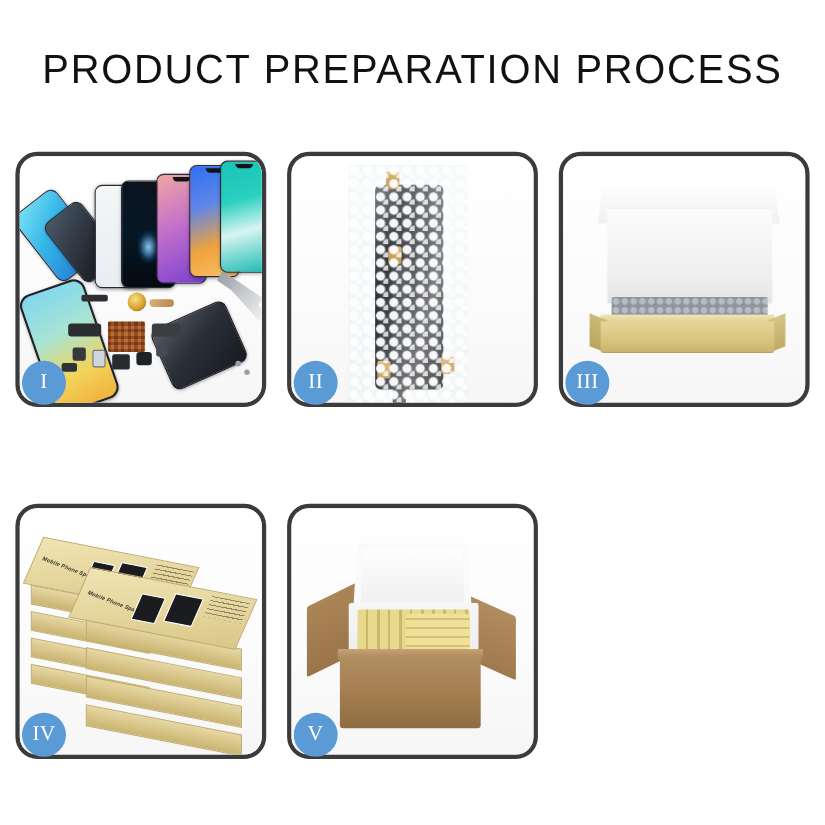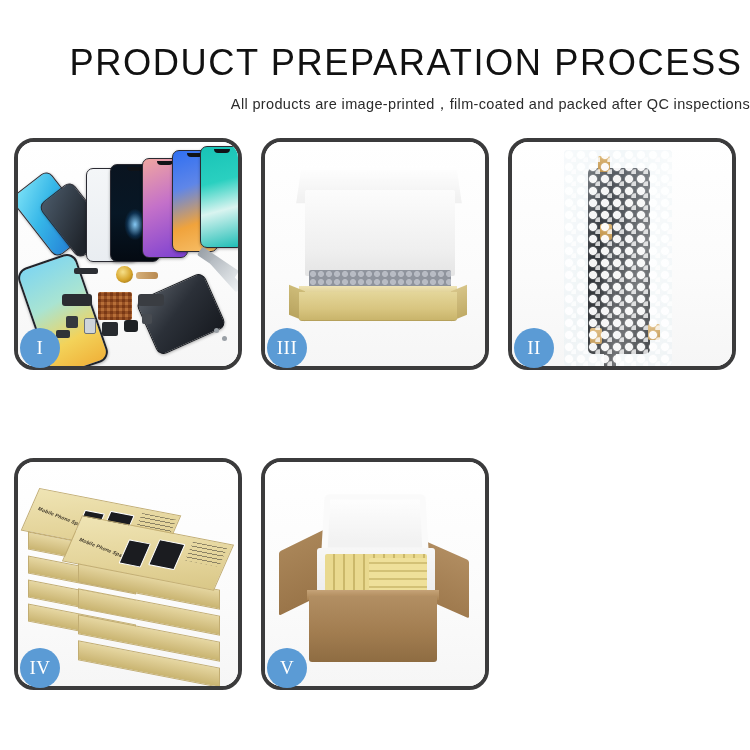--- a/index.html
+++ b/index.html
@@ -9,21 +9,21 @@
     font-family: "Liberation Sans", sans-serif;
     overflow: hidden;
   }
   #page {
     position: relative;
     width: 750px; height: 750px;
     background: #ffffff;
   }
 
   
-  .header { position: absolute; left: 0; top: 0; width: 750px; text-align: right; }
+  .header { position: absolute; left: 0; top: 0; width: 750px; text-align: center; }
   .title {
     font-family: "Liberation Sans", sans-serif;
     font-size: 37px;
     font-weight: 400;
     color: #111111;
     letter-spacing: 1.6px;
     line-height: 1;
     margin-top: 44px;
     transform: scaleX(0.98);
   }
@@ -326,21 +326,20 @@
   .p6 .tape2 { position:absolute; left:44px; top:160px; width:18px; height:18px;
     background: rgba(150,120,80,0.5); transform: skewY(26deg); }
 </style>
 </head>
 <body>
 
 <div id="page">
 
   <div class="header">
     <div class="title">PRODUCT PREPARATION PROCESS</div>
-    <div class="subtitle">All products are image-printed，film-coated and packed after QC inspections</div>
   </div>
 
   <div class="grid">
 
     <div class="panel p1">
       <div class="panel-inner">
         <div class="scene">
           <div class="phone ph-a"></div>
           <div class="phone ph-a2"></div>
           <div class="phone ph-glass"></div>
@@ -373,48 +372,48 @@
           <div class="part flex-j"></div>
           <div class="tweezer"></div>
           <div class="tweezer2"></div>
           <div class="screw" style="left:196px;top:186px"></div>
           <div class="screw" style="left:204px;top:194px"></div>
         </div>
       </div>
       <div class="badge">I</div>
     </div>
 
-    <div class="panel p3">
-      <div class="panel-inner">
-        <div class="lid"></div>
-        <div class="foam"></div>
-        <div class="innerbubble"></div>
-        <div class="boxinnerlip"></div>
-        <div class="boxleft"></div>
-        <div class="boxright"></div>
-        <div class="boxfront"></div>
-      </div>
-      <div class="badge">III</div>
-    </div>
-
     <div class="panel p2">
       <div class="panel-inner">
         <div class="bag"></div>
         <div class="lcd" style="left:76px;top:26px"></div>
         <div class="cable" style="left:92px;top:96px"></div>
         <div class="tape" style="left:86px;top:14px"></div>
         <div class="tape" style="left:88px;top:82px"></div>
         <div class="tape" style="left:78px;top:186px"></div>
         <div class="tape" style="left:136px;top:182px"></div>
         <div class="bubbles"></div>
         <div class="bagsheen"></div>
       </div>
       <div class="badge">II</div>
     </div>
 
+    <div class="panel p3">
+      <div class="panel-inner">
+        <div class="lid"></div>
+        <div class="foam"></div>
+        <div class="innerbubble"></div>
+        <div class="boxinnerlip"></div>
+        <div class="boxleft"></div>
+        <div class="boxright"></div>
+        <div class="boxfront"></div>
+      </div>
+      <div class="badge">III</div>
+    </div>
+
     <div class="panel p4">
       <div class="panel-inner">
         <div class="stack">
 
           <div class="bx bx-side" style="left:2px; top:62px; width:106px; height:16px; transform:skewY(11deg);"></div>
           <div class="bx bx-side" style="left:2px; top:86px; width:106px; height:16px; transform:skewY(11deg);"></div>
           <div class="bx bx-side" style="left:2px; top:110px; width:106px; height:16px; transform:skewY(11deg);"></div>
           <div class="bx bx-side" style="left:2px; top:134px; width:106px; height:16px; transform:skewY(11deg);"></div>
 
           <div class="bx bx-top" style="left:4px; top:20px; width:140px; height:44px; transform: skewY(11deg) skewX(-22deg);">

